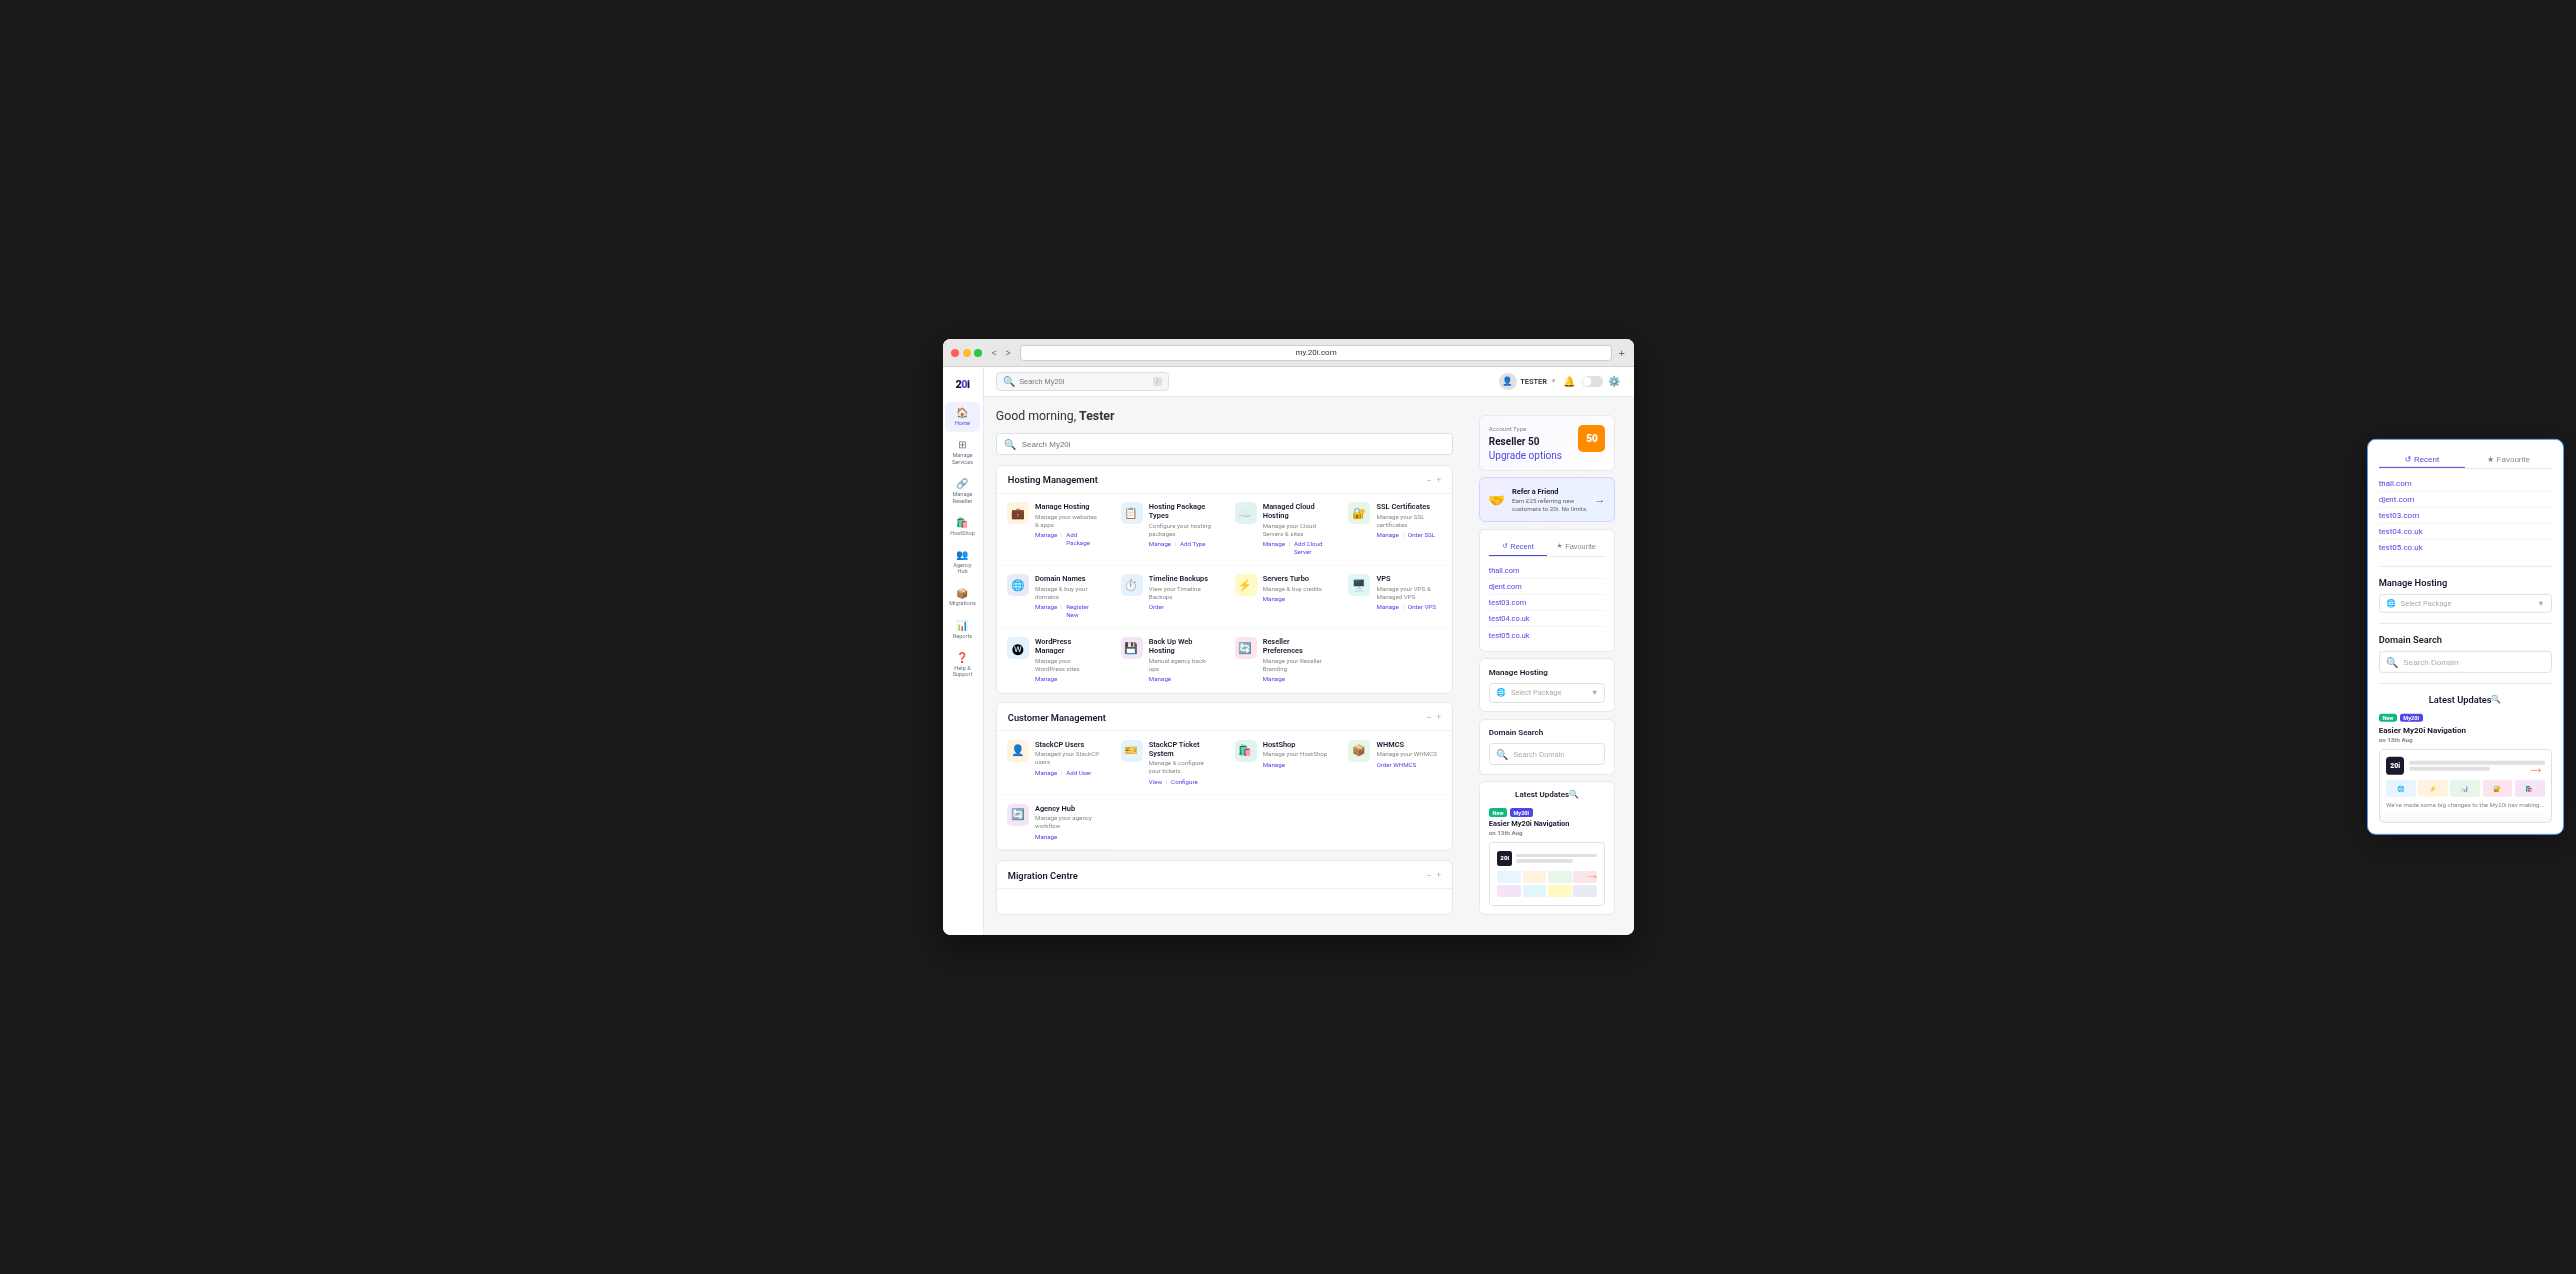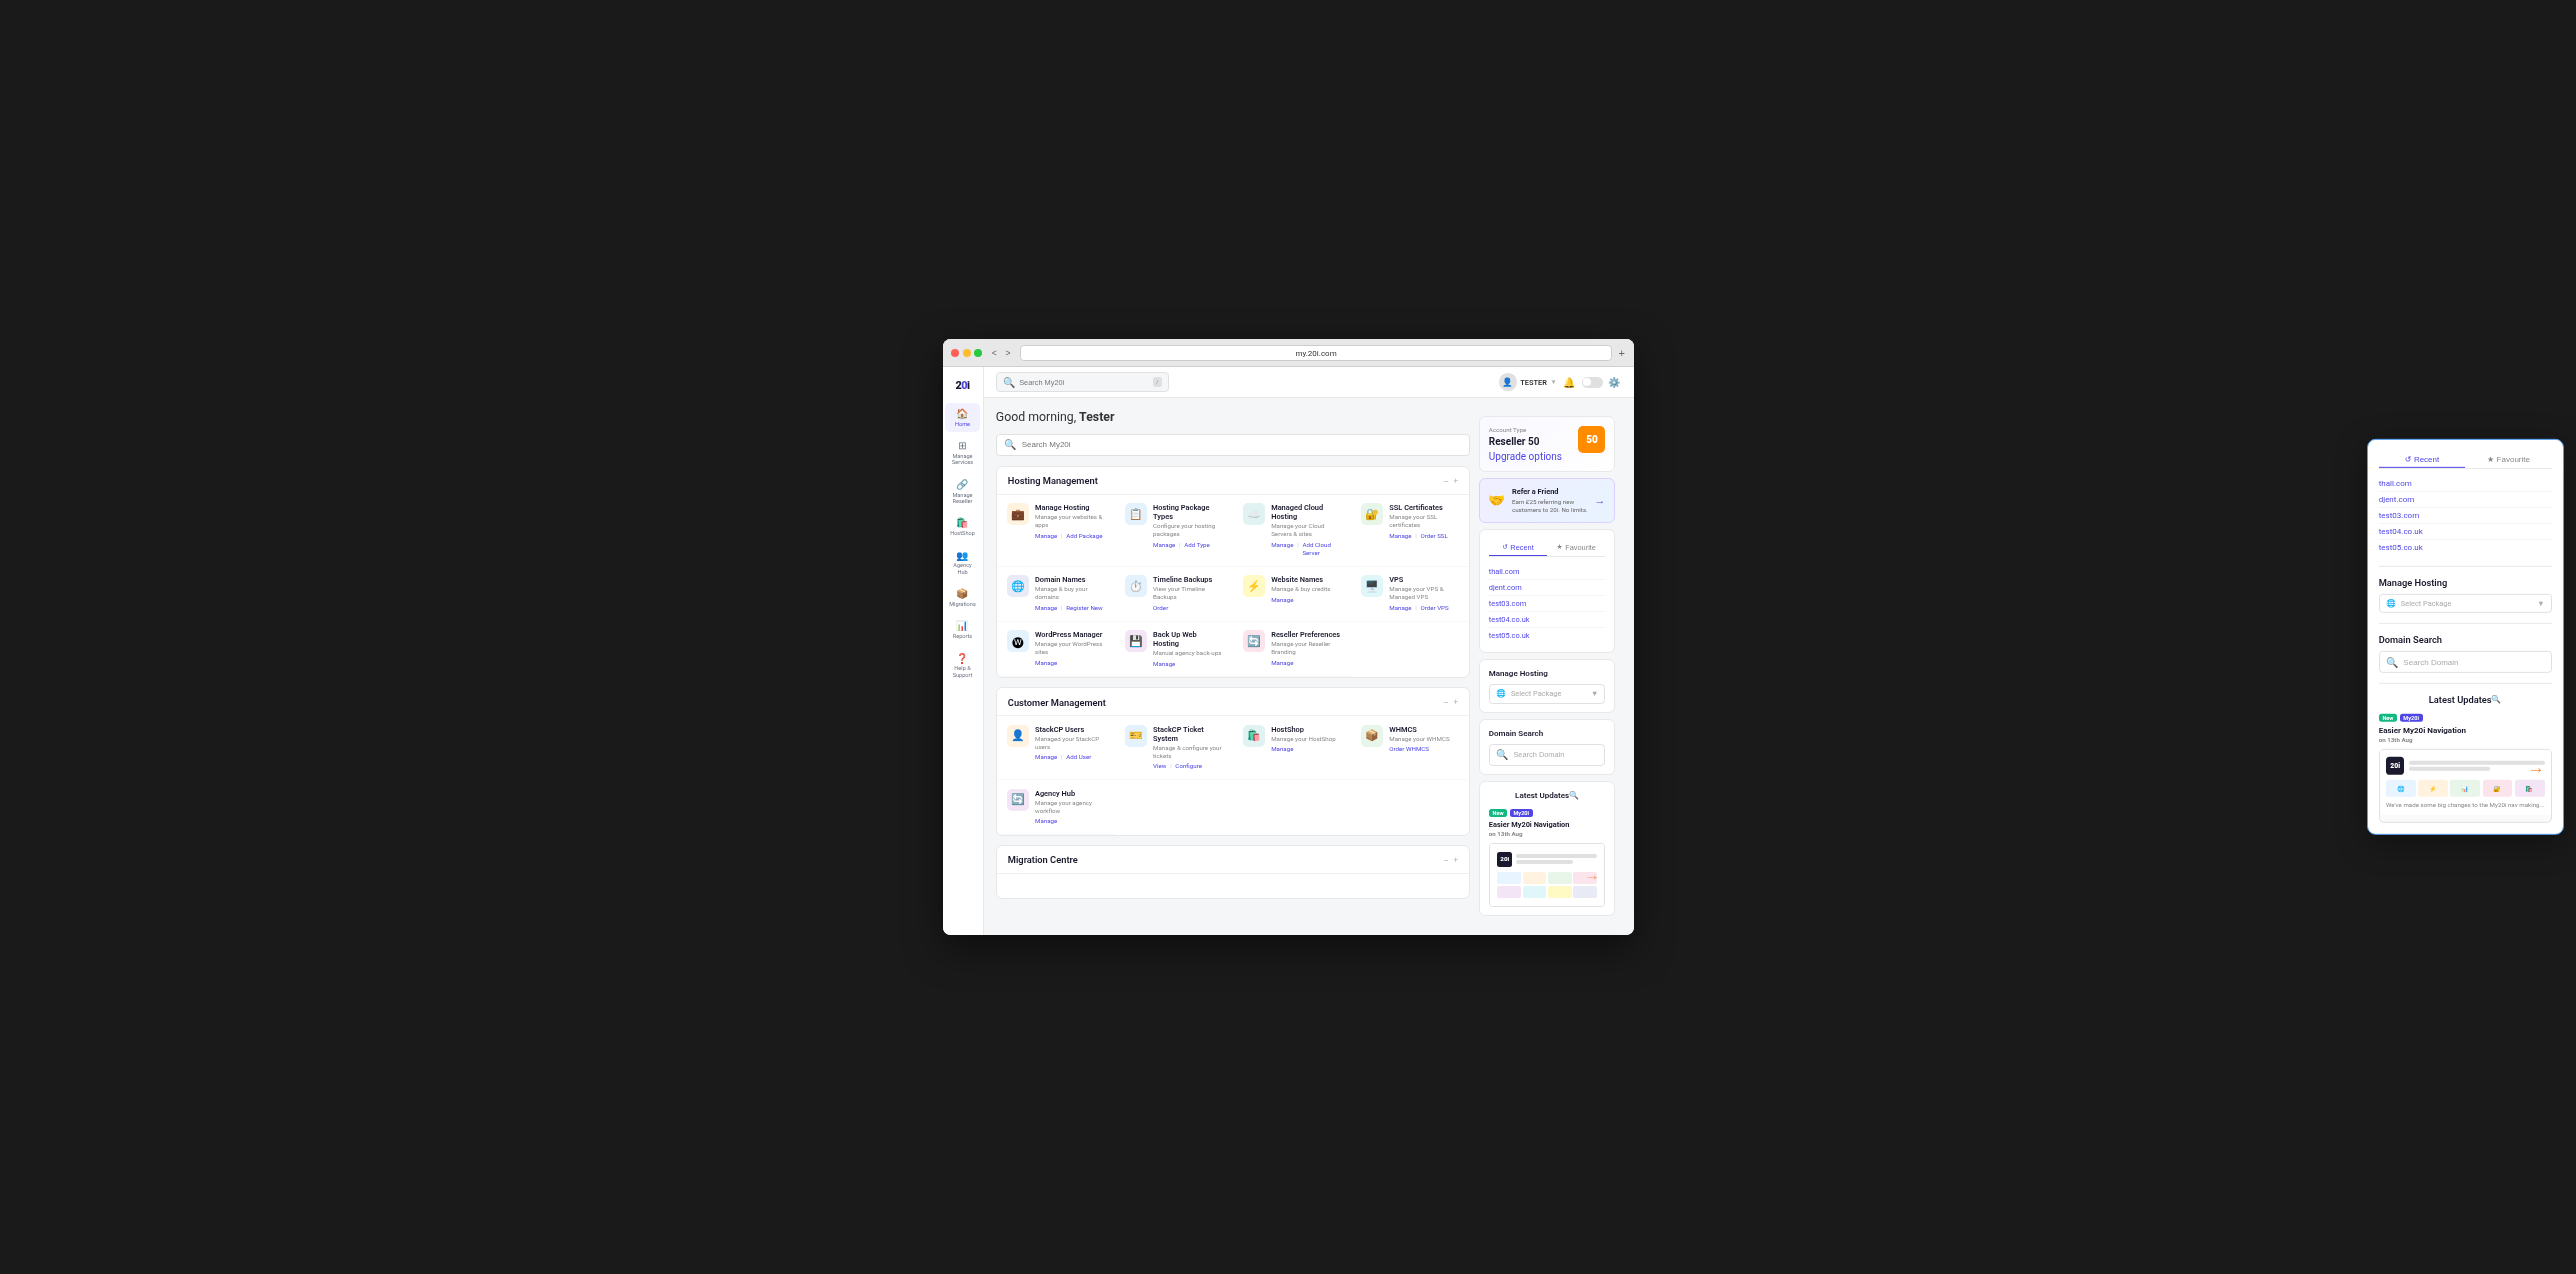--- a/index.html
+++ b/index.html
@@ -487,21 +487,21 @@
             <span class="user-name">TESTER</span>
             <span style="color:#aaa;font-size:6.2px;">▼</span>
           </div>
           <span class="topbar-icon">🔔</span>
           <div class="toggle-switch"></div>
           <span class="topbar-icon">⚙️</span>
         </div>
       </div>
 
       <div class="page-body">
-        <div style="display:flex; gap:9px;">
+        <div style="display:flex; gap:26px;">
 
           <div style="flex:1; min-width:0;">
             <h1 class="greeting">
               <span>Good morning,</span> <strong>Tester</strong>
             </h1>
 
             <div class="search-my20i">
               <span>🔍</span>
               <input type="text" placeholder="Search My20i" style="">
             </div>
@@ -589,21 +589,21 @@
                       <div class="service-desc">View your Timeline Backups</div>
                       <div class="service-links">
                         <a class="service-link">Order</a>
                       </div>
                     </div>
                   </div>
 
                   <div class="service-item">
                     <div class="service-icon bg-yellow">⚡</div>
                     <div class="service-info">
-                      <div class="service-name">Website Names</div>
+                      <div class="service-name">Servers Turbo</div>
                       <div class="service-desc">Manage &amp; buy credits</div>
                       <div class="service-links">
                         <a class="service-link">Manage</a>
                       </div>
                     </div>
                   </div>
 
                   <div class="service-item">
                     <div class="service-icon bg-cyan">🖥️</div>
                     <div class="service-info">

